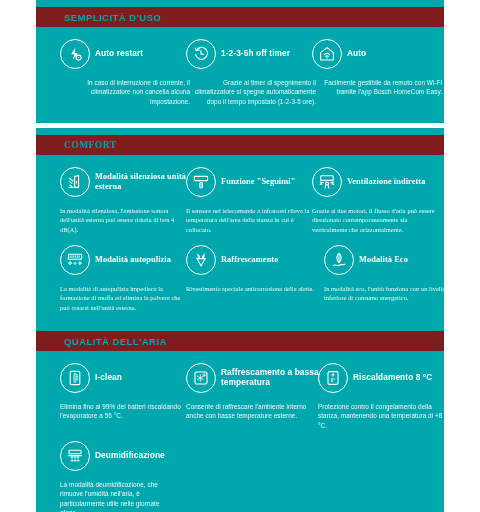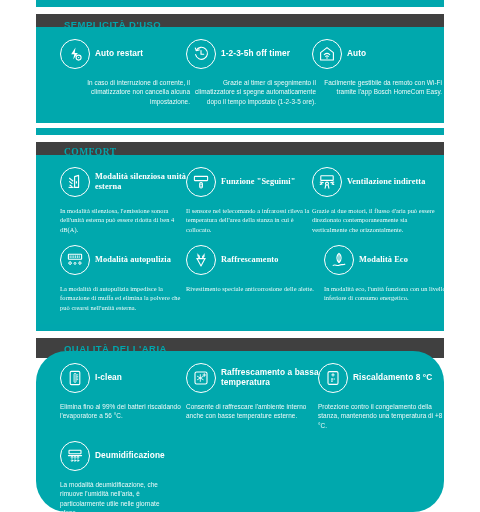--- a/index.html
+++ b/index.html
@@ -11,22 +11,22 @@
   }
   .page { position: relative; width: 480px; height: 512px; background: #fff; }
 
   
   .section { position: absolute; left: 0; width: 480px; }
   .strip-top {
     position: absolute; left: 36px; width: 408px; height: 7px; top: 0;
     background: #00a7ae;
   }
   .sec-title {
-    position: absolute; left: 36px; width: 408px; top: 14px; height: 20px;
-    background: #404040;
+    position: absolute; left: 36px; width: 408px; top: 7px; height: 20px;
+    background: #7f1d1d;
     display: flex; align-items: center;
   }
   .sec-title span {
     padding-left: 28px;
     color: #00a7ae;
     font-size: 9.5px;
     font-weight: bold;
     letter-spacing: 0.45px;
   }
   .sec-body {
@@ -227,21 +227,21 @@
 
       </div>
     </div>
   </div>
 
   <div class="section" style="top:324px;height:188px;">
     <div class="strip-top"></div>
     <div class="sec-title">
       <span>QUALITÀ DELL'ARIA</span>
     </div>
-    <div class="sec-body" style="height:161px;border-radius:31px;">
+    <div class="sec-body" style="height:161px;">
 
       <div class="row" style="top:10px;">
 
         <div class="feat" style="left:24px;">
           <div class="feat-head">
             <div class="badge">
               <svg width="20" height="20" viewBox="0 0 20 20" fill="none" stroke="#fff" stroke-width="1.1" stroke-linejoin="round">
                 <rect x="5.2" y="3.4" width="9.6" height="13.2" rx="1.2"></rect>
                 <rect x="9.1" y="5.4" width="1.9" height="9.0" rx="0.95" stroke-width="0.9"></rect>
                 <path d="M11.6 6.8 L13.2 6.8 M11.6 8.4 L13.2 8.4 M11.6 10.0 L13.2 10.0 M11.6 11.6 L13.2 11.6" stroke-width="0.75"></path>

